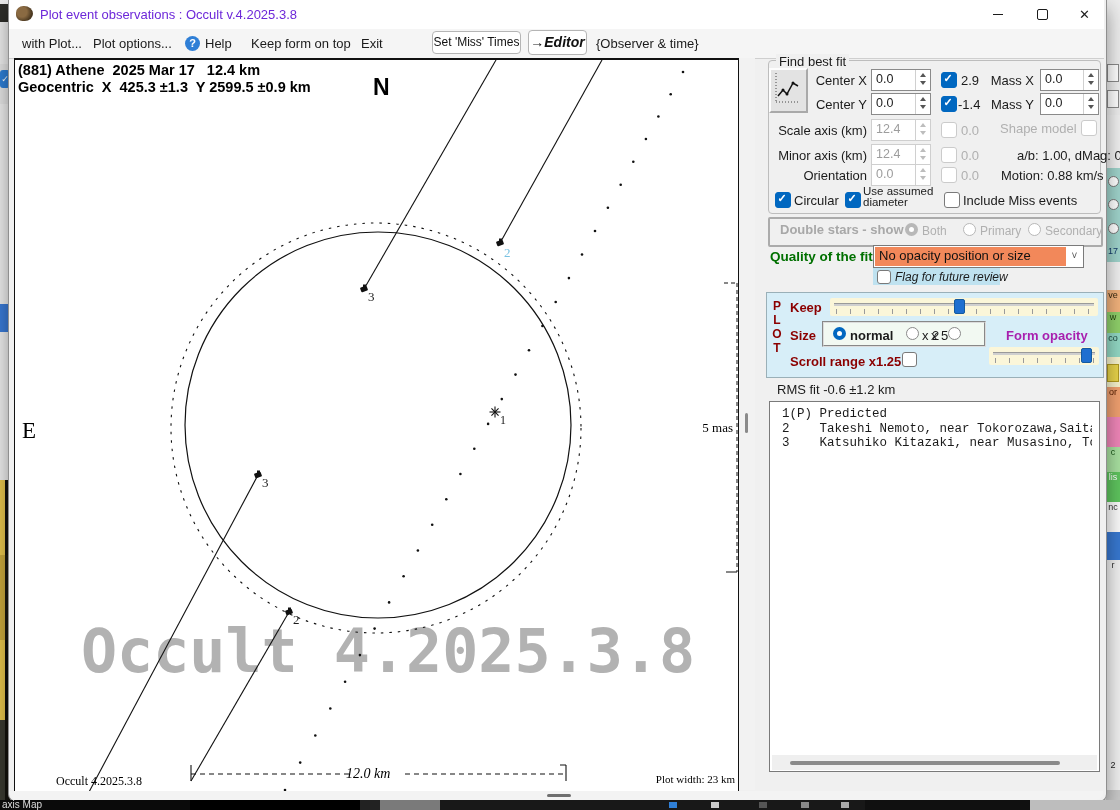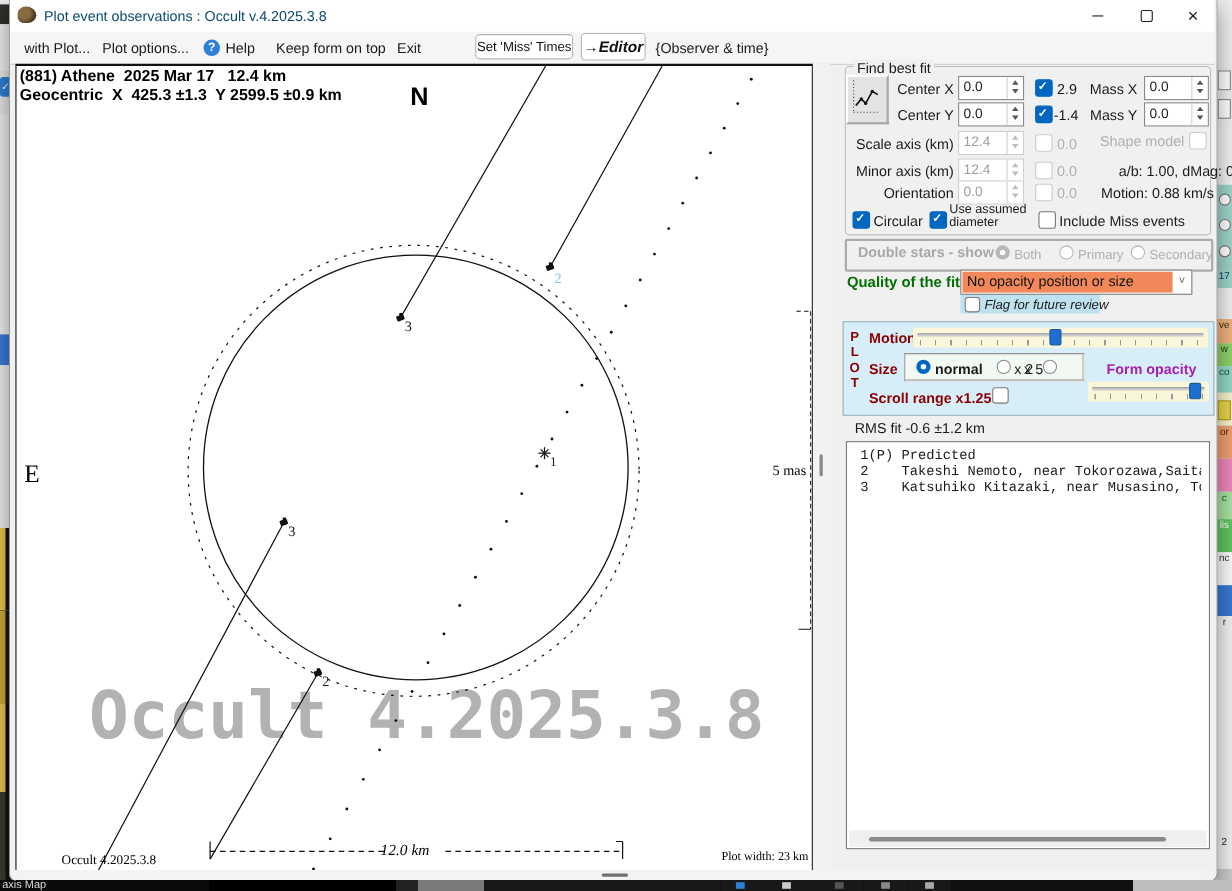--- a/index.html
+++ b/index.html
@@ -4,21 +4,21 @@
 <style>
   html,body{margin:0;padding:0;background:#9a9a9a;}
   .stage{position:relative;width:1120px;height:810px;overflow:hidden;background:#e9e9e9;
          font-family:"Liberation Sans",sans-serif;}
   .abs{position:absolute;}
   
   .chrome{position:absolute;left:8px;top:0;width:1097px;height:801px;background:#f0f0f0;
           border:1px solid #8f8f8f;border-top:none;border-radius:0 0 8px 8px;
           box-shadow:0 8px 20px rgba(0,0,0,.4);z-index:2;}
   .titlebar{position:absolute;left:9px;top:0;width:1095px;height:29px;background:#ffffff;z-index:3;}
-  .title-text{position:absolute;left:40px;top:7px;font-size:13px;color:#0c4a6e;white-space:nowrap;}
+  .title-text{position:absolute;left:40px;top:7px;font-size:13px;color:#6d28d9;white-space:nowrap;}
   .app-icon{position:absolute;left:16px;top:6px;width:17px;height:15px;border-radius:45% 55% 50% 40%;
             background:radial-gradient(circle at 35% 40%,#8a6a42 0 35%,#4a3820 70%);}
   .win-btn{position:absolute;top:0;height:28px;display:flex;align-items:center;justify-content:center;color:#1b1b1b;}
   .glyph-min{width:10px;height:0;border-top:1px solid #1b1b1b;}
   .glyph-max{width:9px;height:9px;border:1px solid #1b1b1b;border-radius:2px;}
   .glyph-close{font-size:13px;line-height:13px;}
   
   .menubar{position:absolute;left:9px;top:29px;width:1095px;height:29px;background:#f5f5f5;z-index:3;
            border-bottom:1px solid #cfcfcf;}
   .menu-item{position:absolute;top:36px;font-size:13px;color:#1b1b1b;white-space:nowrap;z-index:4;}
@@ -425,21 +425,21 @@
   <span class="combo" style="left:873px;top:245px;width:209px;height:21px;">
     <span class="combo-text" id="quality-text" style="background: rgb(242, 136, 90);">No opacity position or size</span>
     <span class="combo-chev">˅</span>
   </span>
   <div class="flag-strip"></div>
   <span class="chk s12" style="left:877px;top:270px;background:#fff;"></span>
   <span class="lbl" style="left:895px;top:270px;font-size:12px;font-style:italic;">Flag for future review</span>
 
   <div class="plot-panel"></div>
   <span class="lbl darkred" style="left:772px;top:299px;font-size:12px;line-height:14px;text-align:center;width:10px;"><span>P</span><br><span>L</span><br><span>O</span><br><span>T</span></span>
-  <span class="lbl darkred" style="left:790px;top:300px;">Motion</span>
+  <span class="lbl darkred" style="left:790px;top:300px;">Keep</span>
   <div class="slider" style="left:830px;top:298px;width:268px;height:18px;">
     <div class="groove"></div>
       <div class="ticks"></div>
     <div class="thumb" style="left: 123.96px;"></div>
   </div>
   <span class="lbl darkred" style="left:790px;top:328px;">Size</span>
   <div class="size-box"></div>
   <span class="rad sel" style="left:833px;top:327px;"></span>
   <span class="lbl" style="left:850px;top:328px;font-weight:bold;">normal</span>
   <span class="rad" style="left:906px;top:327px;"></span>

